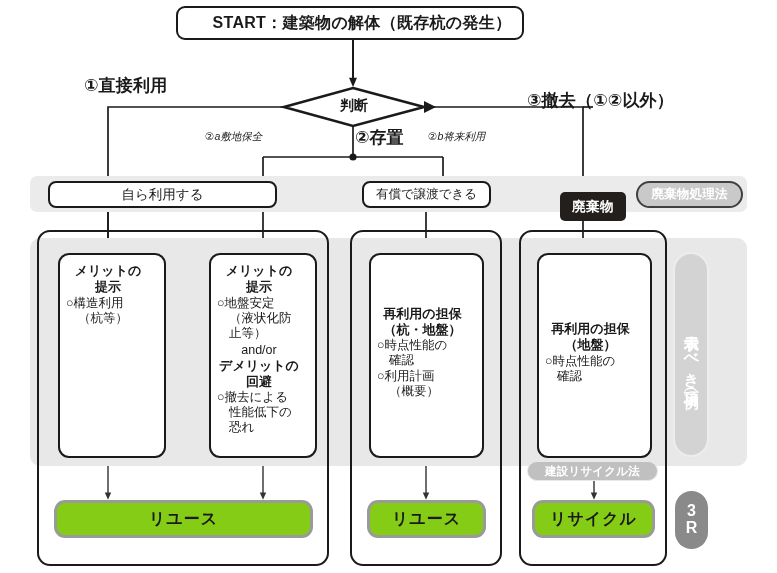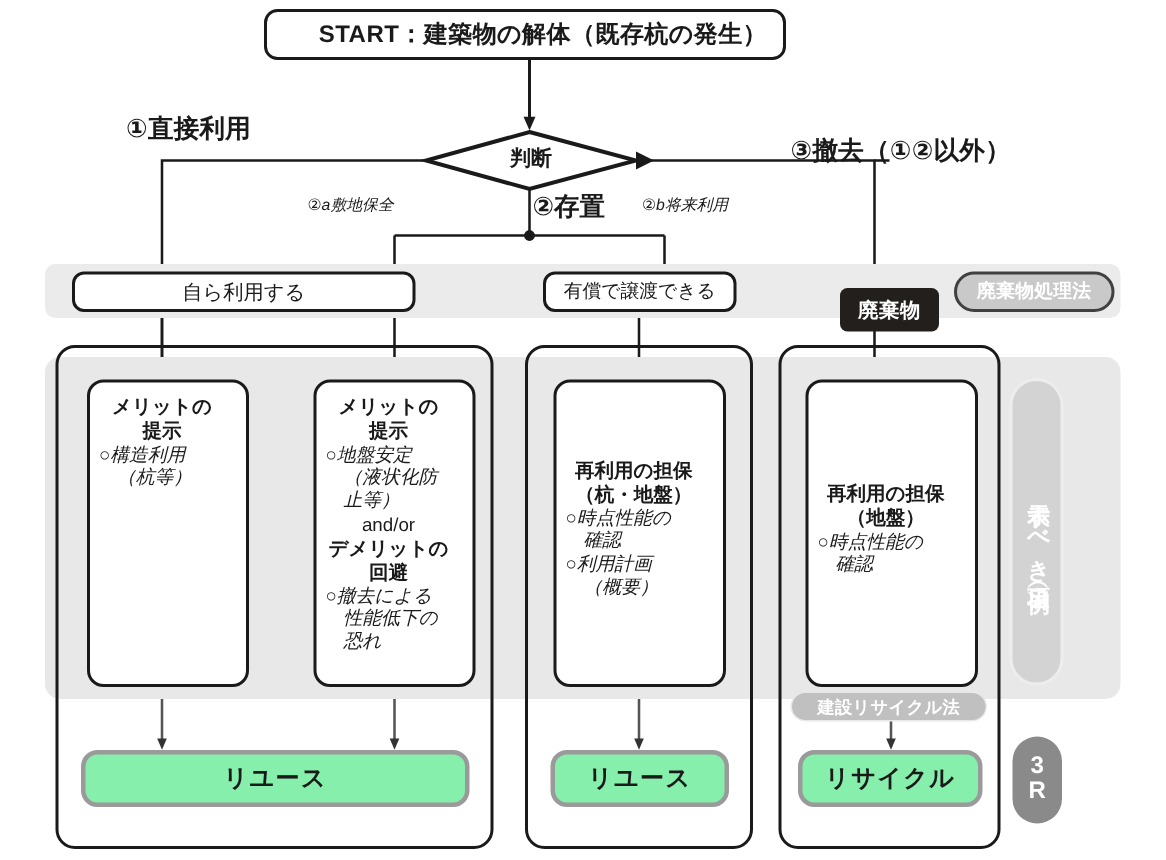--- a/index.html
+++ b/index.html
@@ -85,27 +85,27 @@
     border:2.5px solid #1a1a1a;border-radius:11px;background:#fff;
     display:flex;flex-direction:column;justify-content:flex-start;
     padding:8px 14px 6px 6px;
   }
   .cbox-a1{left:58px;top:253px;width:108px;height:205px;}
   .cbox-a2{left:209px;top:253px;width:108px;height:205px;}
   .cbox-b1{left:369px;top:253px;width:115px;height:205px;justify-content:center;padding-top:0;}
   .cbox-c1{left:537px;top:253px;width:115px;height:205px;justify-content:center;padding-top:0;}
 
   .ctitle{font-size:13px;font-weight:bold;text-align:center;line-height:1.22;}
-  .citem{font-size:12.5px;text-align:left;line-height:1.2;margin-top:1px;font-style:italic;}
+  .citem{font-size:12.5px;text-align:left;line-height:1.2;margin-top:1px;}
   .cmid{font-size:12.5px;text-align:center;line-height:1.2;margin:2px 0 0 0;}
   .indent{display:block;padding-left:12px;}
 
   
   .res{
-    border:3.5px solid #9a9a9a;border-radius:11px;background:#86efac;
+    border:3.5px solid #9a9a9a;border-radius:11px;background:#84cc16;
     display:flex;align-items:center;justify-content:center;
     font-size:16px;font-weight:bold;letter-spacing:1px;color:#1a1a1a;text-align:center;
   }
   .res-a{left:54px;top:500px;width:259px;height:38px;}
   .res-b{left:367px;top:500px;width:119px;height:38px;}
   .res-c{left:532px;top:500px;width:123px;height:38px;}
 
   .pill-recycle-law{
     left:527px;top:461px;width:131px;height:20px;
     background:#c0c0c0;border:1.5px solid #e8e8e8;border-radius:11px;color:#fff;

